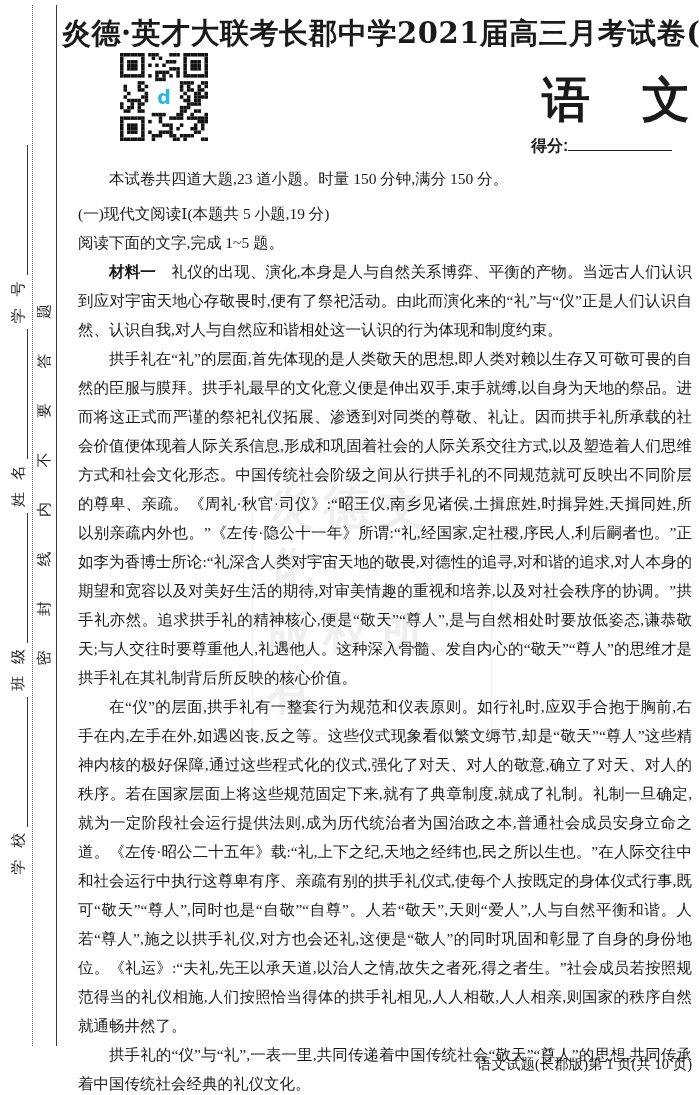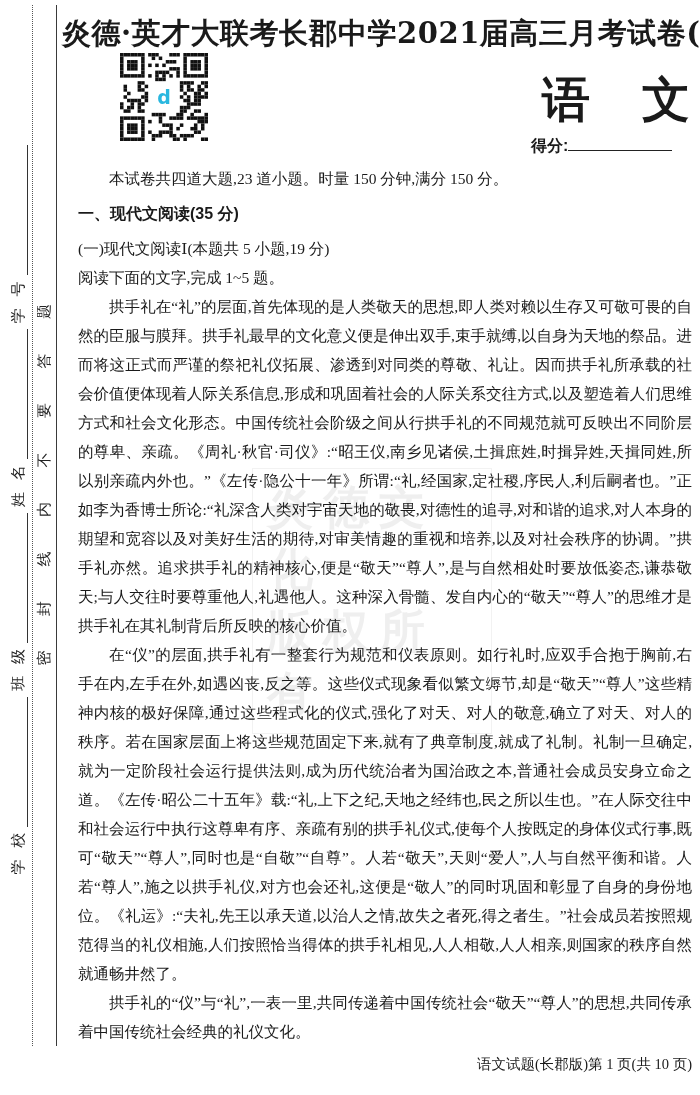--- a/index.html
+++ b/index.html
@@ -393,22 +393,22 @@
   <span>得分:</span><span class="score-blank"></span>
 </div>
 
 <div class="watermark">
   <div>炎德文化</div>
   <div>版权所有</div>
 </div>
 
 <div class="content">
   <div class="intro">本试卷共四道大题,23 道小题。时量 150 分钟,满分 150 分。</div>
-  <div class="h-section">一、现代文阅读(35 分)</div>
   <div class="h-subsection">(一)现代文阅读Ⅰ(本题共 5 小题,19 分)</div>
   <div>阅读下面的文字,完成 1~5 题。</div>
+  <p><span class="material-lead">材料一</span><span>　礼仪的出现、演化,本身是人与自然关系博弈、平衡的产物。当远古人们认识到应对宇宙天地心存敬畏时,便有了祭祀活动。由此而演化来的“礼”与“仪”正是人们认识自然、认识自我,对人与自然应和谐相处这一认识的行为体现和制度约束。</span></p>
   <p>拱手礼在“礼”的层面,首先体现的是人类敬天的思想,即人类对赖以生存又可敬可畏的自然的臣服与膜拜。拱手礼最早的文化意义便是伸出双手,束手就缚,以自身为天地的祭品。进而将这正式而严谨的祭祀礼仪拓展、渗透到对同类的尊敬、礼让。因而拱手礼所承载的社会价值便体现着人际关系信息,形成和巩固着社会的人际关系交往方式,以及塑造着人们思维方式和社会文化形态。中国传统社会阶级之间从行拱手礼的不同规范就可反映出不同阶层的尊卑、亲疏。《周礼·秋官·司仪》:“昭王仪,南乡见诸侯,土揖庶姓,时揖异姓,天揖同姓,所以别亲疏内外也。”《左传·隐公十一年》所谓:“礼,经国家,定社稷,序民人,利后嗣者也。”正如李为香博士所论:“礼深含人类对宇宙天地的敬畏,对德性的追寻,对和谐的追求,对人本身的期望和宽容以及对美好生活的期待,对审美情趣的重视和培养,以及对社会秩序的协调。”拱手礼亦然。追求拱手礼的精神核心,便是“敬天”“尊人”,是与自然相处时要放低姿态,谦恭敬天;与人交往时要尊重他人,礼遇他人。这种深入骨髓、发自内心的“敬天”“尊人”的思维才是拱手礼在其礼制背后所反映的核心价值。</p>
   <p>在“仪”的层面,拱手礼有一整套行为规范和仪表原则。如行礼时,应双手合抱于胸前,右手在内,左手在外,如遇凶丧,反之等。这些仪式现象看似繁文缛节,却是“敬天”“尊人”这些精神内核的极好保障,通过这些程式化的仪式,强化了对天、对人的敬意,确立了对天、对人的秩序。若在国家层面上将这些规范固定下来,就有了典章制度,就成了礼制。礼制一旦确定,就为一定阶段社会运行提供法则,成为历代统治者为国治政之本,普通社会成员安身立命之道。《左传·昭公二十五年》载:“礼,上下之纪,天地之经纬也,民之所以生也。”在人际交往中和社会运行中执行这尊卑有序、亲疏有别的拱手礼仪式,使每个人按既定的身体仪式行事,既可“敬天”“尊人”,同时也是“自敬”“自尊”。人若“敬天”,天则“爱人”,人与自然平衡和谐。人若“尊人”,施之以拱手礼仪,对方也会还礼,这便是“敬人”的同时巩固和彰显了自身的身份地位。《礼运》:“夫礼,先王以承天道,以治人之情,故失之者死,得之者生。”社会成员若按照规范得当的礼仪相施,人们按照恰当得体的拱手礼相见,人人相敬,人人相亲,则国家的秩序自然就通畅井然了。</p>
   <p>拱手礼的“仪”与“礼”,一表一里,共同传递着中国传统社会“敬天”“尊人”的思想,共同传承着中国传统社会经典的礼仪文化。</p>
 
 </div>
 
 <div class="footer">语文试题(长郡版)第 1 页(共 10 页)</div>
 
 </body></html>

